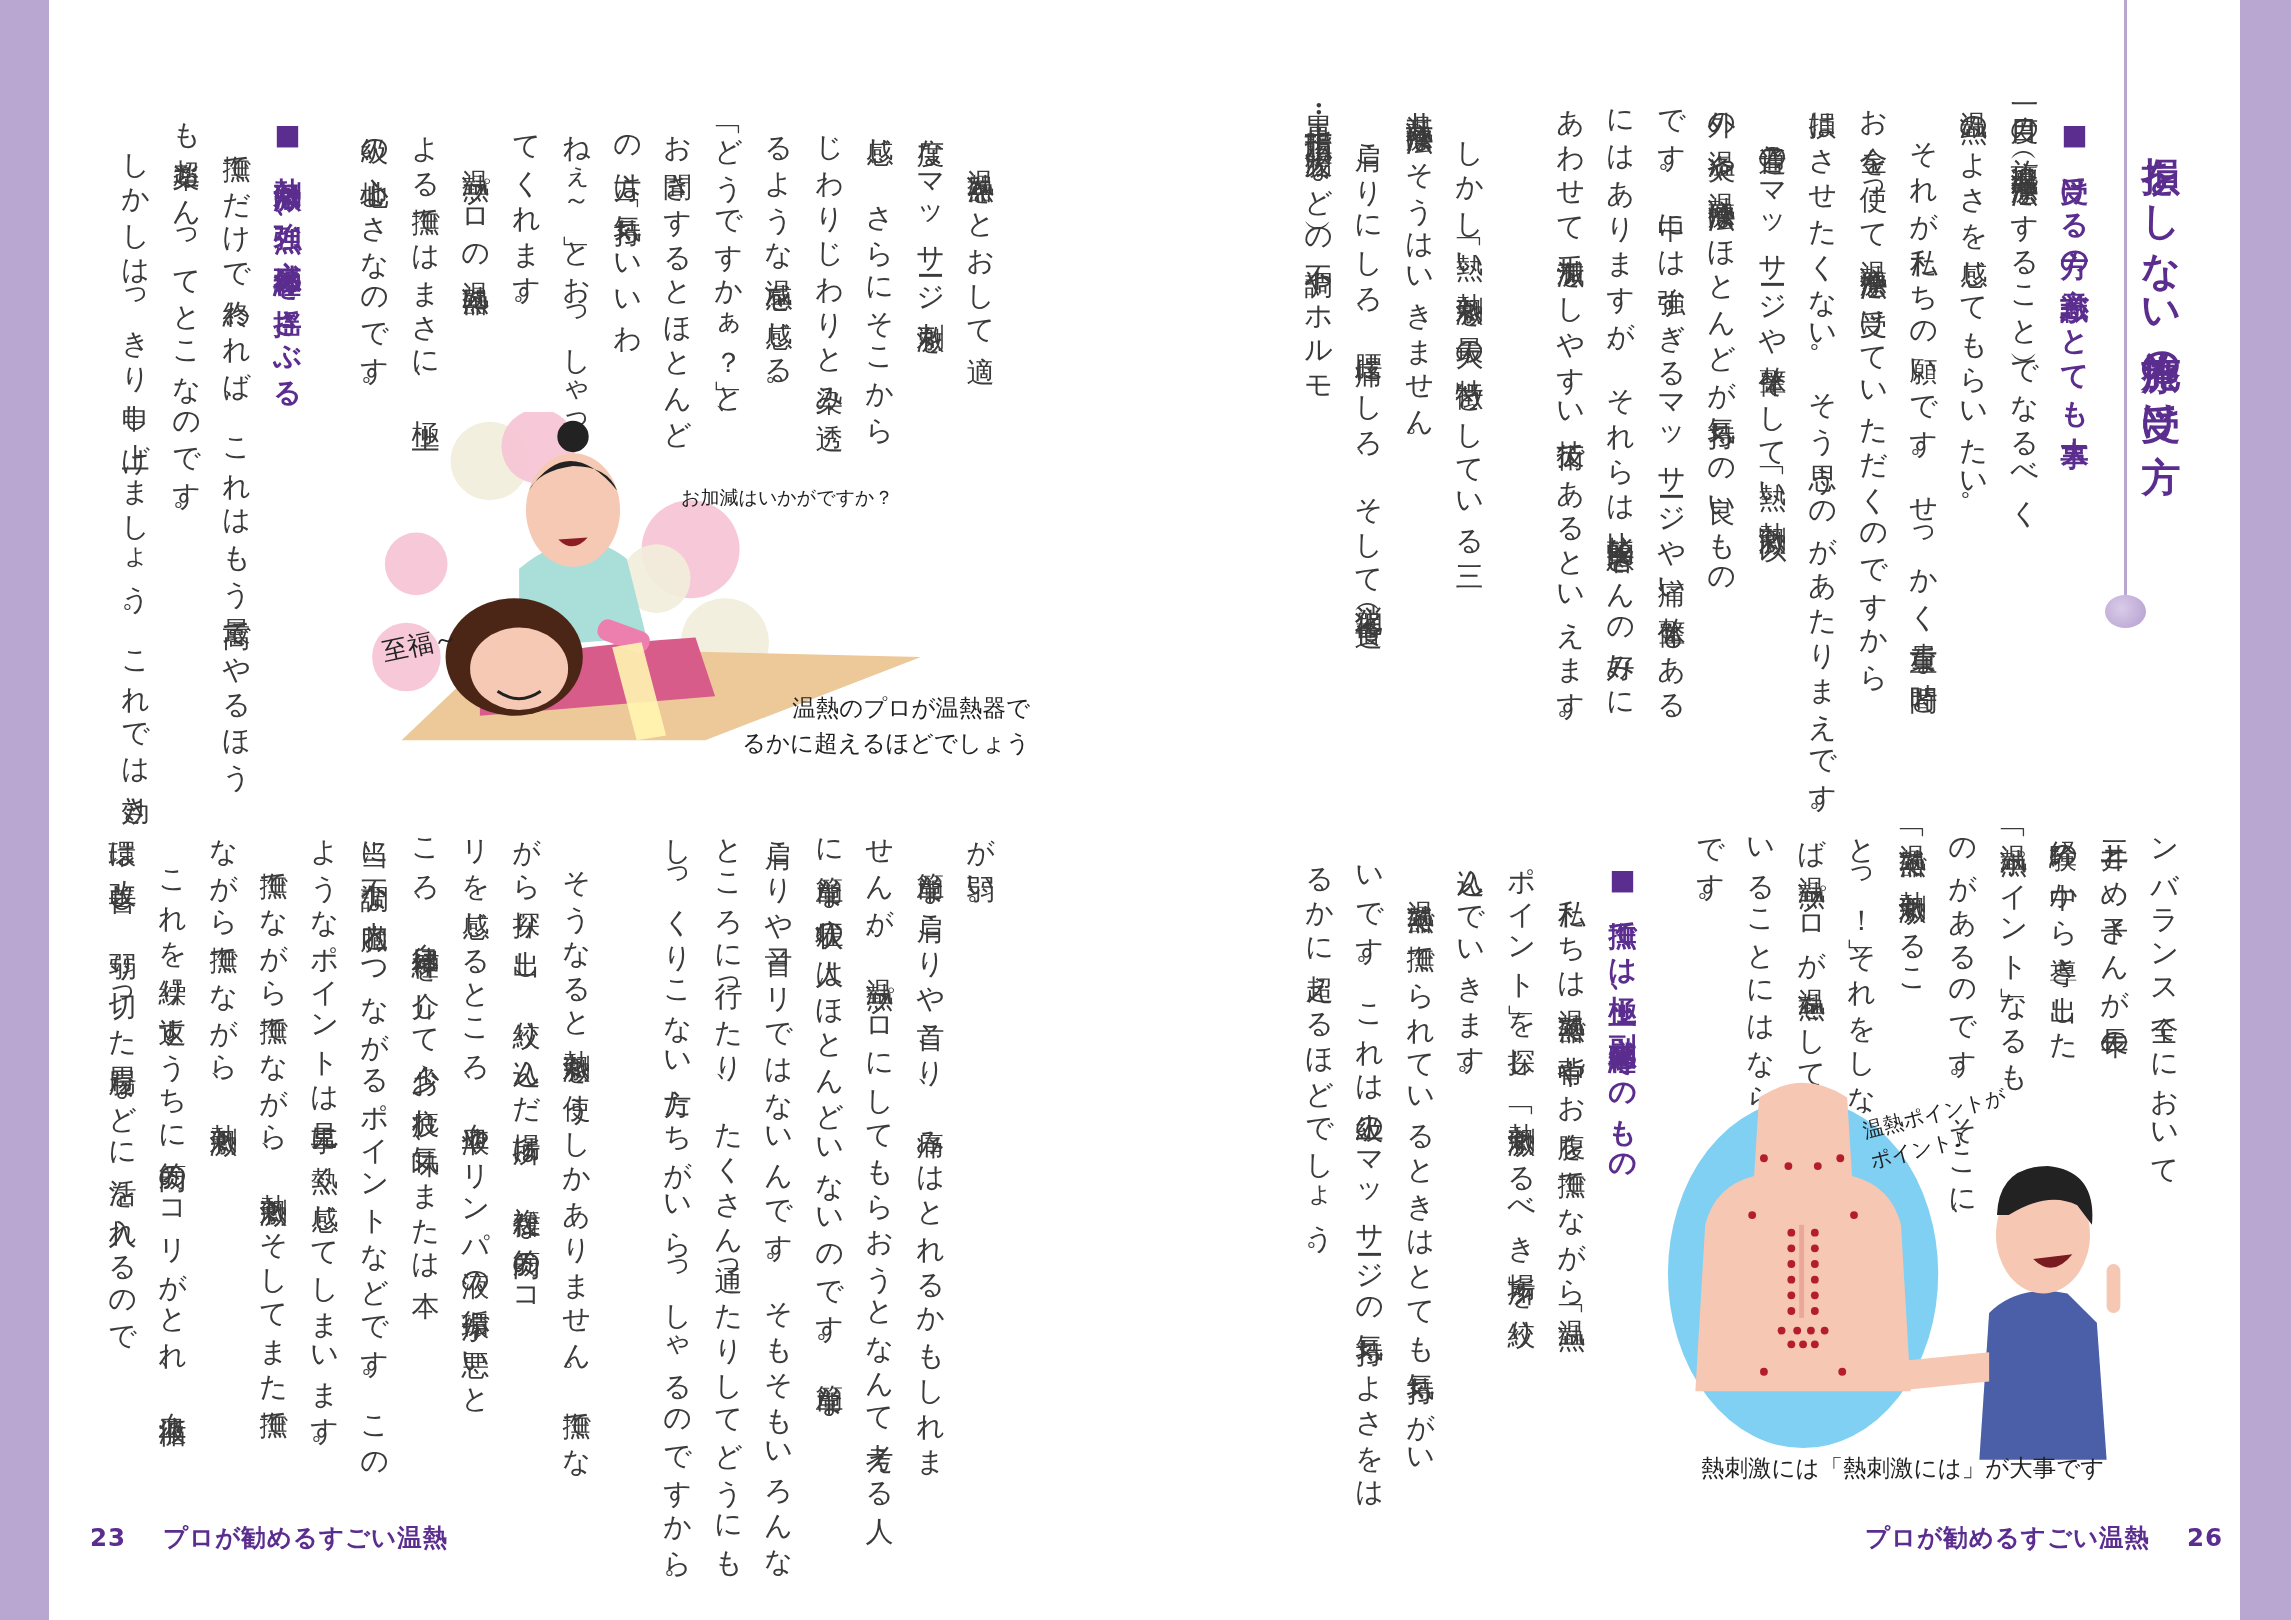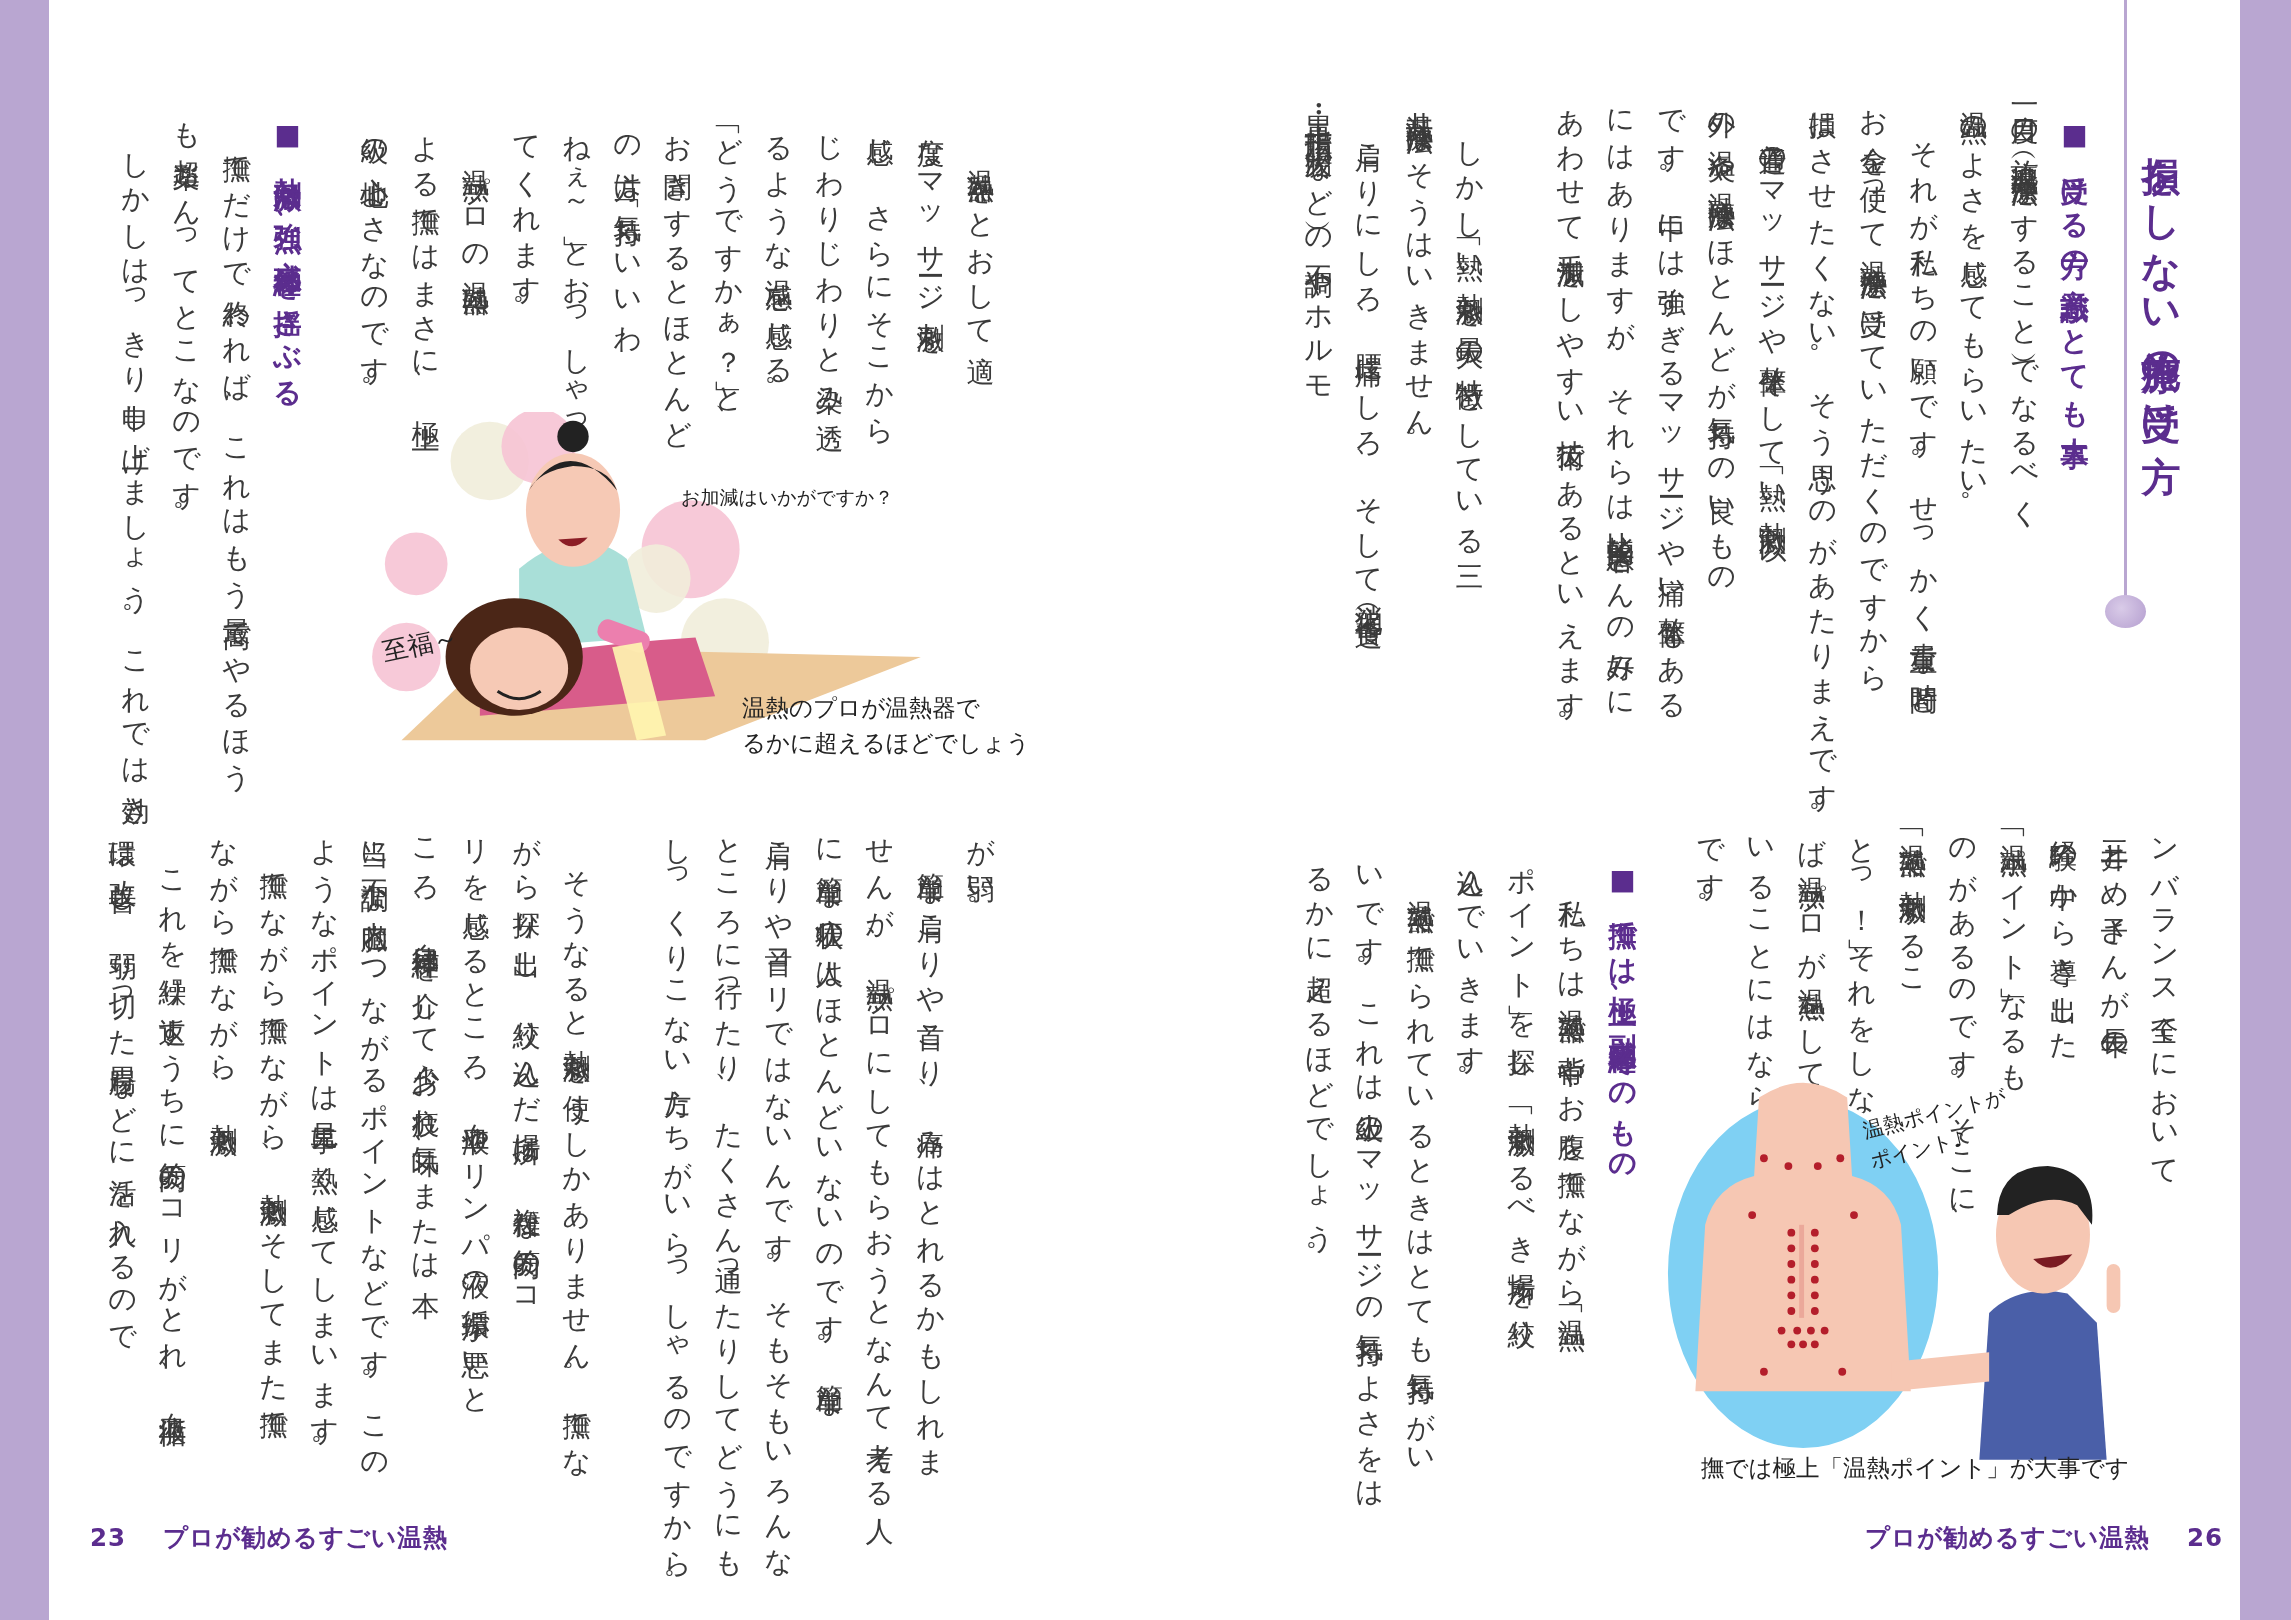--- a/index.html
+++ b/index.html
@@ -104,21 +104,21 @@
 
     <path d="M330 250 Q360 220 410 230 L440 260 L450 400 L320 400 Z" fill="#4a5fa8"></path>
     <ellipse cx="385" cy="170" rx="48" ry="60" fill="#f6c7b3"></ellipse>
     <path d="M338 150 Q340 100 390 100 Q440 105 435 160 L420 140 Q390 125 350 150 Z" fill="#222"></path>
     <path d="M375 195 Q395 215 415 190 Z" fill="#7a1b22"></path>
     <rect x="450" y="200" width="14" height="50" rx="7" fill="#f6c7b3"></rect>
     <path d="M230 300 L330 290 L330 320 L230 330 Z" fill="#f6c7b3"></path>
   </svg>
 </div>
 <div class="speech" style="left:1865px; top:1098px; transform:rotate(-14deg); width:147px; line-height:31px; font-size:20.6px;">温熱ポイントがポイント♪</div>
-<div class="caption" style="left:1701px; top:1451px;">撫では極上「温熱ポイント」が大事です</div>
+<div class="caption" style="left:1701px; top:1451px;">熱刺激には「熱刺激には」が大事です</div>
 
 <div class="footer" style="left:1865px;">
   <span>プロが勧めるすごい温熱</span>
   <span style="margin-left:27.4px;">26</span>
 </div>
 
 <div class="vcol" style="left:956px; top:116px;">　温熱器をとおして適</div>
 <div class="vcol" style="left:906px; top:116px;">度なマッサージ刺激を</div>
 <div class="vcol" style="left:855px; top:116px;">感じ、さらにそこから</div>
 <div class="vcol" style="left:805px; top:116px;">じわりじわりと染み透</div>
@@ -155,21 +155,21 @@
     <path d="M110 260 Q180 240 330 230 L350 290 L110 310 Z" fill="#d85c8a"></path>
     <ellipse cx="145" cy="250" rx="70" ry="60" fill="#4b2617"></ellipse>
     <ellipse cx="150" cy="262" rx="50" ry="42" fill="#f6c9b5"></ellipse>
     <path d="M128 285 Q150 300 172 285" stroke="#222" stroke-width="3" fill="none"></path>
     <rect x="230" y="215" width="55" height="22" rx="10" fill="#ec7fae" transform="rotate(20 250 225)"></rect>
     <polygon points="245,240 275,235 300,330 270,335" fill="#fff6b0" opacity="0.9"></polygon>
   </svg>
 </div>
 <div class="speech" style="left:681px; top:485px;">お加減はいかがですか？</div>
 <div class="speech" style="left:382px; top:627px; transform:rotate(-12deg); font-size:25.5px;">至福～</div>
-<div class="caption" style="left:742px; top:691px;">
+<div class="caption" style="left:742px; top:691px;text-align:right;">
   <div>温熱のプロが温熱器で</div>
   <div>るかに超えるほどでしょう</div>
 </div>
 
 <div class="vcol" style="left:956px; top:819px;">が弱い。</div>
 <div class="vcol" style="left:906px; top:819px;">　簡単な肩こりや首こり、痛みはとれるかもしれま</div>
 <div class="vcol" style="left:855px; top:819px;">せんが、温熱プロにしてもらおうとなんて考える人</div>
 <div class="vcol" style="left:805px; top:819px;">に簡単な症状の人はほとんどいないのです。簡単な</div>
 <div class="vcol" style="left:754px; top:819px;">肩こりや首コリではないんです。そもそもいろんな</div>
 <div class="vcol" style="left:704px; top:819px;">ところに行ったり、たくさん通ったりしてどうにも</div>

